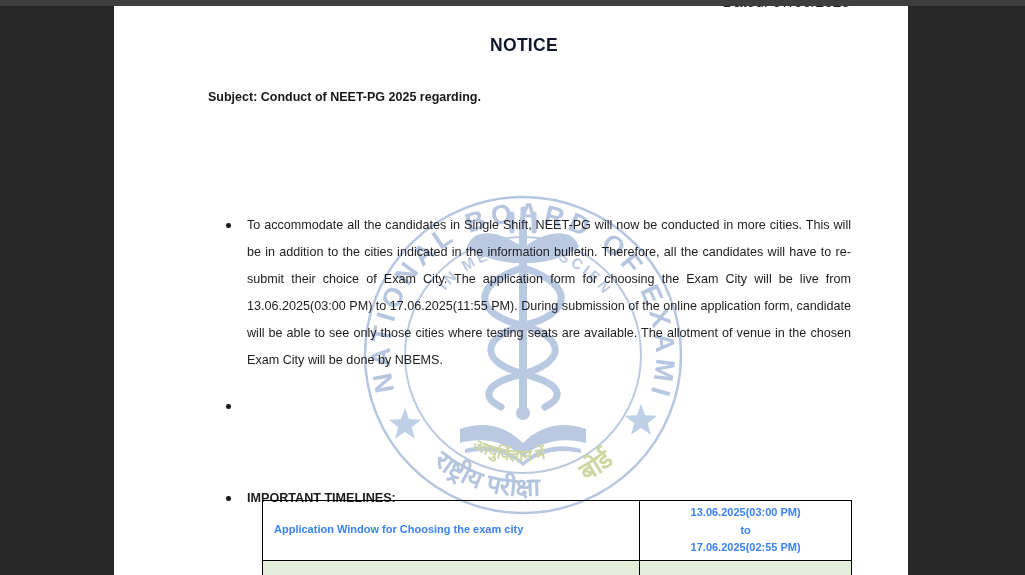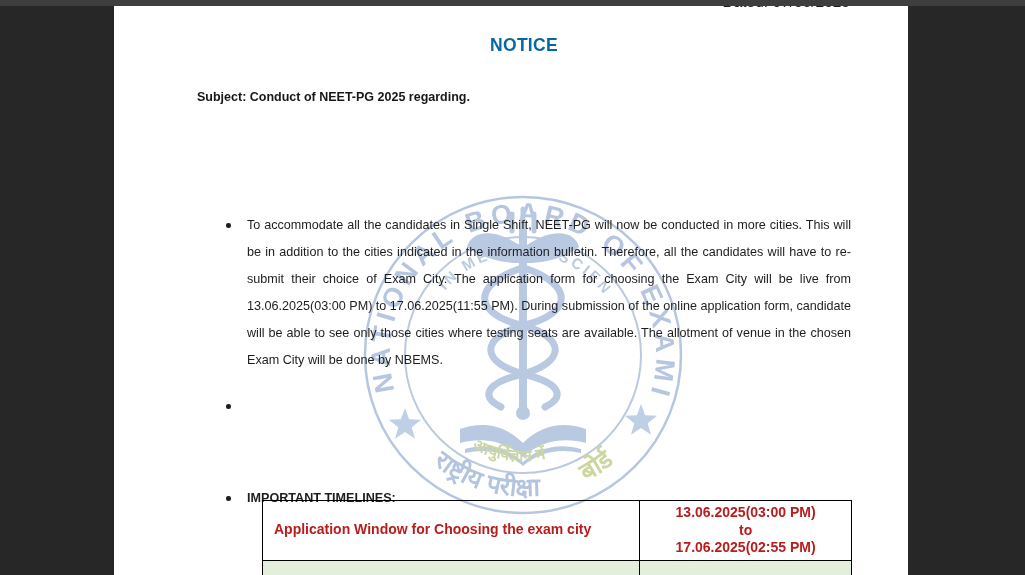--- a/index.html
+++ b/index.html
@@ -16,25 +16,25 @@
   .page {
     position:absolute; left:114px; top:0; width:794px; height:575px;
     background:#ffffff; overflow:hidden; z-index:1;
   }
   .dated {
     position:absolute; top:-7px; right:58px;
     font-size:15.5px; color:#1b1b1b; z-index:5;
   }
   .doc-title {
     position:absolute; top:35px; left:83px; width:654px;
-    text-align:center; font-size:17.5px; font-weight:700; color:#0369a1;
+    text-align:center; font-size:17.5px; font-weight:700; color:#0f172a;
     letter-spacing:.3px; z-index:5;
   }
   .subject {
-    position:absolute; top:90px; left:83px;
+    position:absolute; top:90px; left:94px;
     font-size:12.5px; font-weight:700; color:#17171a; z-index:5;
   }
   .bullet {
     position:absolute; left:83px; width:654px;
     padding-left:50px; font-size:12.6px; line-height:27px;
     color:#1d1d20; text-align:justify; z-index:5;
   }
   .bullet .dot {
     position:absolute; left:29px; top:11px;
     width:4.5px; height:4.5px; border-radius:50%; background:#1d1d20;
@@ -43,21 +43,21 @@
   .bullet.b2 { top:212px; }
   .bullet.b3 { top:393px; }
   .bullet.b4 { top:485px; text-align:left; font-weight:700; }
   .bold { font-weight:700; }
   .timeline-table {
     position:absolute; left:148px; top:500px; width:590px;
     border-collapse:collapse; z-index:5;
   }
   .timeline-table td {
     border:1.5px solid #000; vertical-align:middle;
-    font-size:14px; color:#b91c1c; background:transparent;
+    font-size:11px; color:#3b82f6; background:transparent;
   }
   .timeline-table .col-label { width:378px; padding:3px 10px 6px 11px; font-weight:700; }
   .timeline-table .col-value { width:212px; text-align:center; font-weight:700; padding:3px 4px; }
   .timeline-table .row-main td { height:59px; }
   .timeline-table .row-next td { height:40px; background:#e3efdb; }
   .value-line { line-height:17.5px; }
   .watermark {
     position:absolute; left:239px; top:185px; width:340px; height:348px;
     z-index:2; pointer-events:none;
   }

